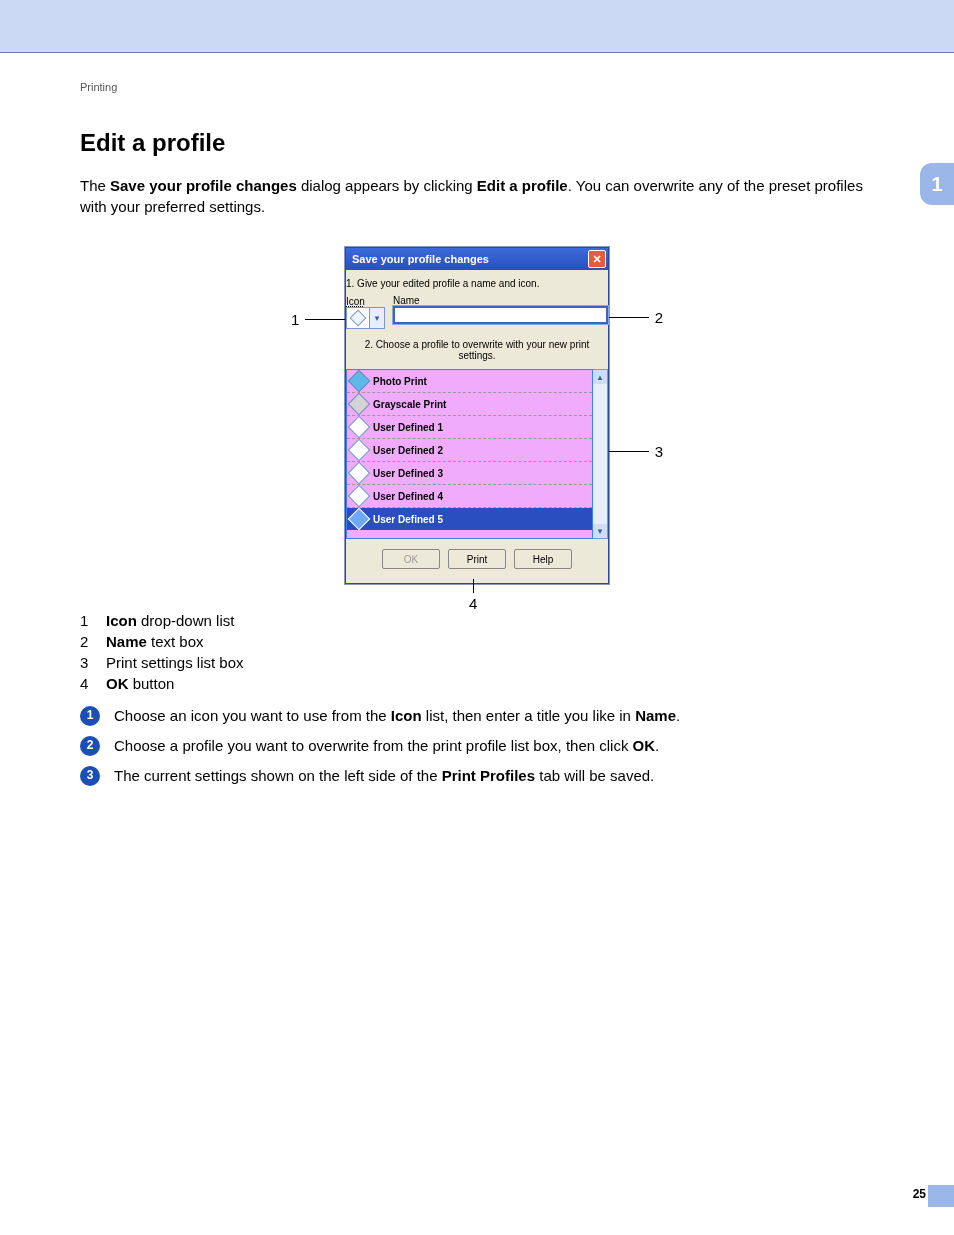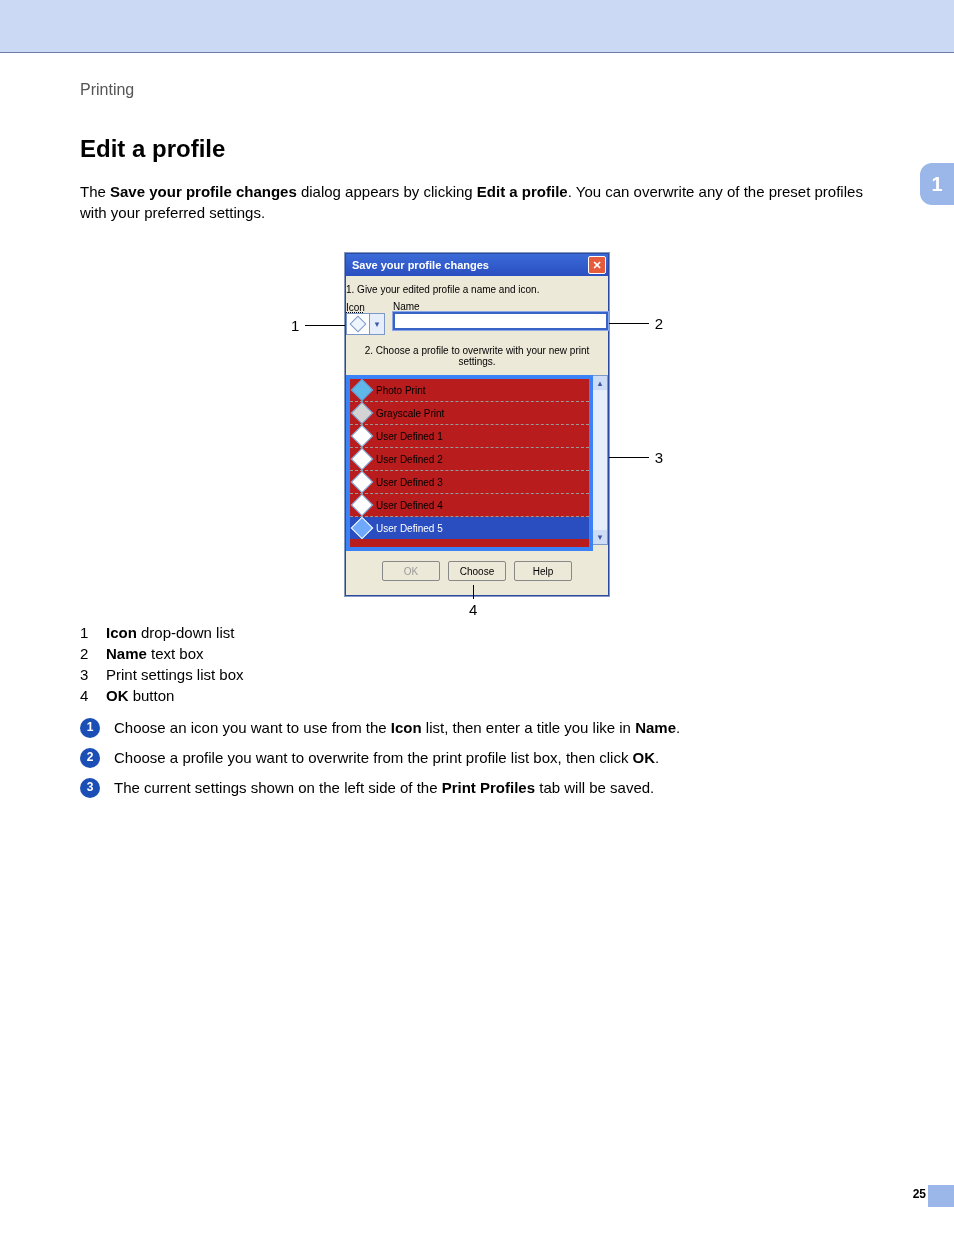--- a/index.html
+++ b/index.html
@@ -15,21 +15,21 @@
     height: 52px;
     width: 100%;
   }
   .page {
     padding: 28px 80px 0 80px;
     position: relative;
     min-height: 1140px;
     border-top: 1px solid #6a7ea8;
   }
   .breadcrumb {
-    font-size: 16px;
+    font-size: 11px;
     color: #555;
     margin-bottom: 36px;
   }
   h1 {
     font-size: 24px;
     font-weight: bold;
     margin: 0 0 18px 0;
   }
   .intro {
     font-size: 15px;
@@ -114,24 +114,25 @@
     height: 18px; background:#fff;
     width: 100%;
     box-sizing: border-box;
   }
   .listpanel {
     margin-top: 8px;
     display:flex;
   }
   .listbox {
     flex:1;
-    border: 4px solid #3b82f6;
-    background: #b91c1c;
+    border: 1px solid #3b82f6;
+    background: #f0abfc;
     height: 168px;
     overflow: hidden;
+    font-weight: bold;
   }
   .scrollbar {
     width: 14px; height: 168px;
     border: 1px solid #7a98c8;
     border-left: none;
     background: #e6eefc;
     display:flex; flex-direction:column; justify-content:space-between;
     align-items:center;
   }
   .sb-btn { width:100%; height:14px; background:#cfdcf5; color:#3a5aa8; font-size:9px; display:flex;align-items:center;justify-content:center;}
@@ -289,21 +290,21 @@
               </div>
           </div>
           <div class="scrollbar">
             <div class="sb-btn">▴</div>
             <div class="sb-btn">▾</div>
           </div>
         </div>
 
         <div class="btnrow">
           <button class="wbtn disabled">OK</button>
-          <button class="wbtn">Choose</button>
+          <button class="wbtn">Print</button>
           <button class="wbtn">Help</button>
         </div>
       </div>
     </div>
   </div>
 
   <div class="legend">
     <div class="legend-row">
         <span class="num">1</span>
         <span><span class="bold">Icon</span><span> drop-down list</span></span>

